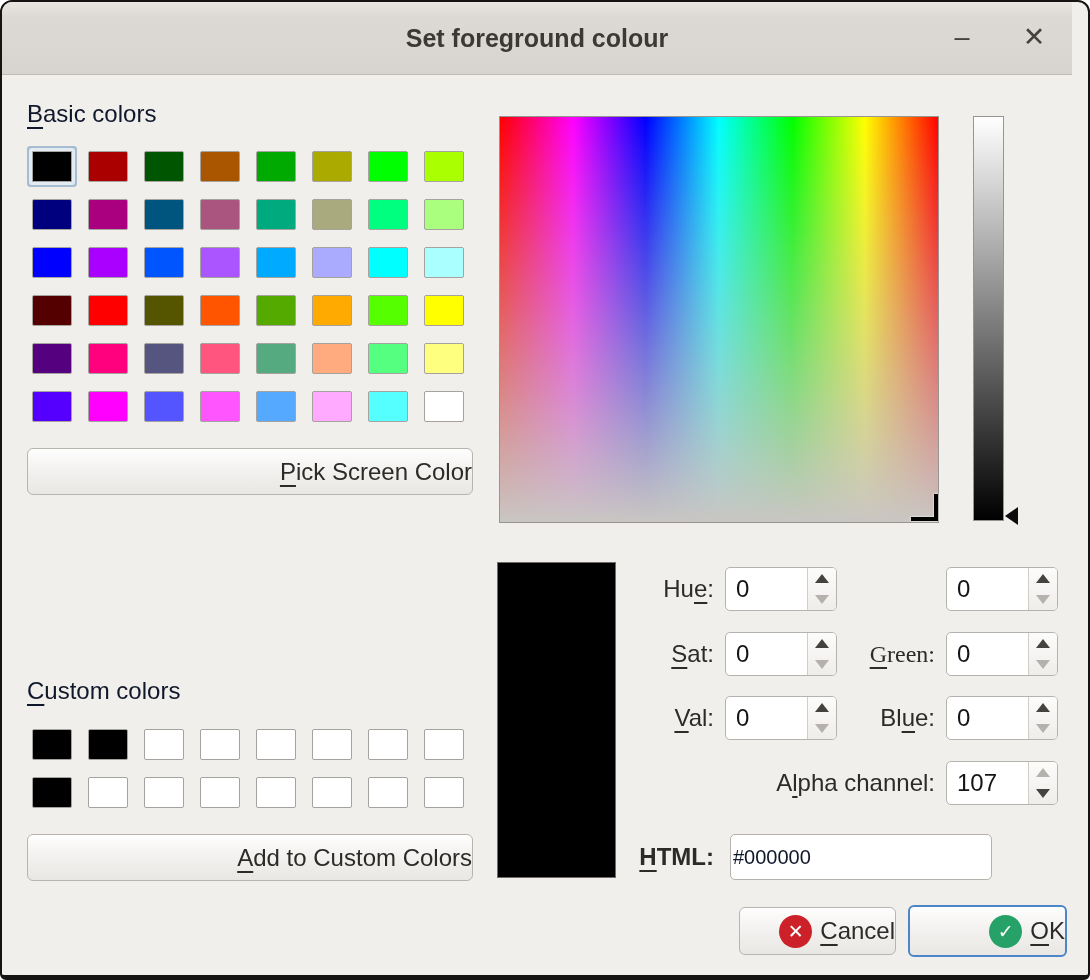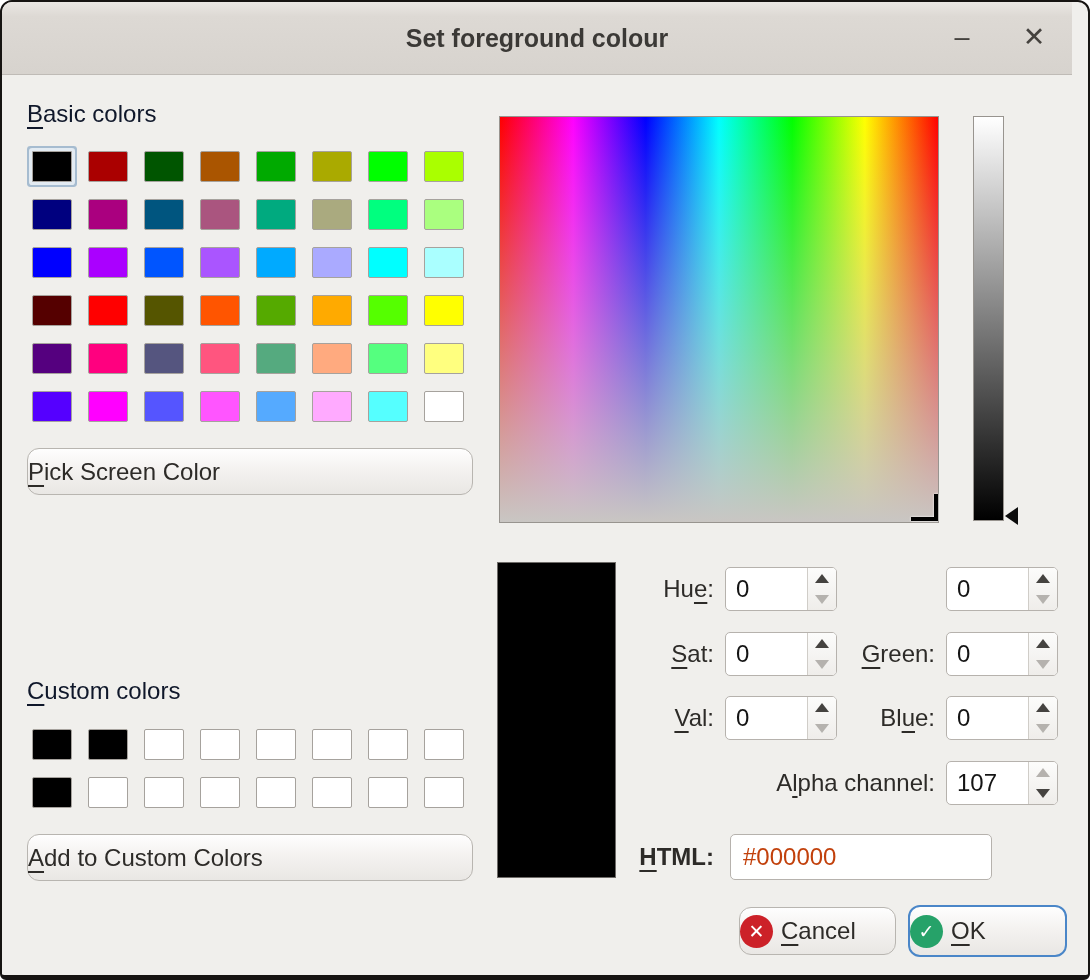--- a/index.html
+++ b/index.html
@@ -39,22 +39,22 @@
     width:40px; height:31px; border:1px solid #a6a29d; border-radius:2px;
   }
   .swatch.selected {
     box-shadow:0 0 0 3px #e3ebf2, 0 0 0 5px #a6bcd0;
     border-radius:1px;
   }
 
   .btn {
     position:absolute;
     background:linear-gradient(#fefefe, #f4f2f0 45%, #e9e7e4);
-    border:1px solid #b8b5b0; border-radius:12px;
-    display:flex; align-items:center; justify-content:flex-start; gap:8px;
+    border:1px solid #b8b5b0; border-radius:6px;
+    display:flex; align-items:center; justify-content:flex-end; gap:8px;
     font-size:24px; color:#2d2b28; cursor:default;
   }
   #pick-screen-btn { left:25px; top:446px;  width:446px; height:47px; }
   #add-custom-btn  { left:25px; top:832px;  width:446px; height:47px; }
   #cancel-btn      { left:737px; top:905px; width:157px; height:48px; }
   #ok-btn          { left:906px; top:903px; width:159px; height:52px; border-width:2px; }
 
   .icon-circle {
     width:33px; height:33px; border-radius:50%;
     display:flex; align-items:center; justify-content:center;
@@ -102,30 +102,30 @@
     background:linear-gradient(#fcfcfb,#efedea);
   }
   .spin-btn { flex:1; display:flex; align-items:center; justify-content:center; color:#454340; }
   .spin-btn.disabled { color:#b5b2ae; }
   .tri-up   { width:0; height:0; border-left:7px solid transparent; border-right:7px solid transparent; border-bottom:9px solid currentColor; }
   .tri-down { width:0; height:0; border-left:7px solid transparent; border-right:7px solid transparent; border-top:9px solid currentColor; }
 
   #html-input {
     position:absolute; left:728px; top:832px; width:262px; height:46px;
     background:#fff; border:1px solid #b6b2ad; border-radius:5px;
-    font-size:24px; color:#c2410c; padding-left:12px;
+    font-size:20px; color:#0f172a; padding-left:2px;
     font-family:"Liberation Sans","DejaVu Sans",sans-serif;
   }
 
   
   #hue-label   { left:540px; top:565px; width:172px; }
   #sat-label   { left:540px; top:630px; width:172px; }
   #val-label   { left:540px; top:694px; width:172px; }
   #red-label   { left:758px; top:565px; width:175px; }
-  #green-label { left:758px; top:630px; width:175px; }
+  #green-label { left:758px; top:630px; width:175px;font-family:Liberation Serif, serif; }
   #blue-label  { left:758px; top:694px; width:175px; }
   #alpha-label { left:640px; top:759px; width:293px; }
   #html-label  { left:560px; top:833px; width:152px;font-weight:bold; }
   #hue-spin    { left:723px; top:565px; }
   #sat-spin    { left:723px; top:630px; }
   #val-spin    { left:723px; top:694px; }
   #red-spin    { left:944px; top:565px; }
   #green-spin  { left:944px; top:630px; }
   #blue-spin   { left:944px; top:694px; }
   #alpha-spin  { left:944px; top:759px; }

